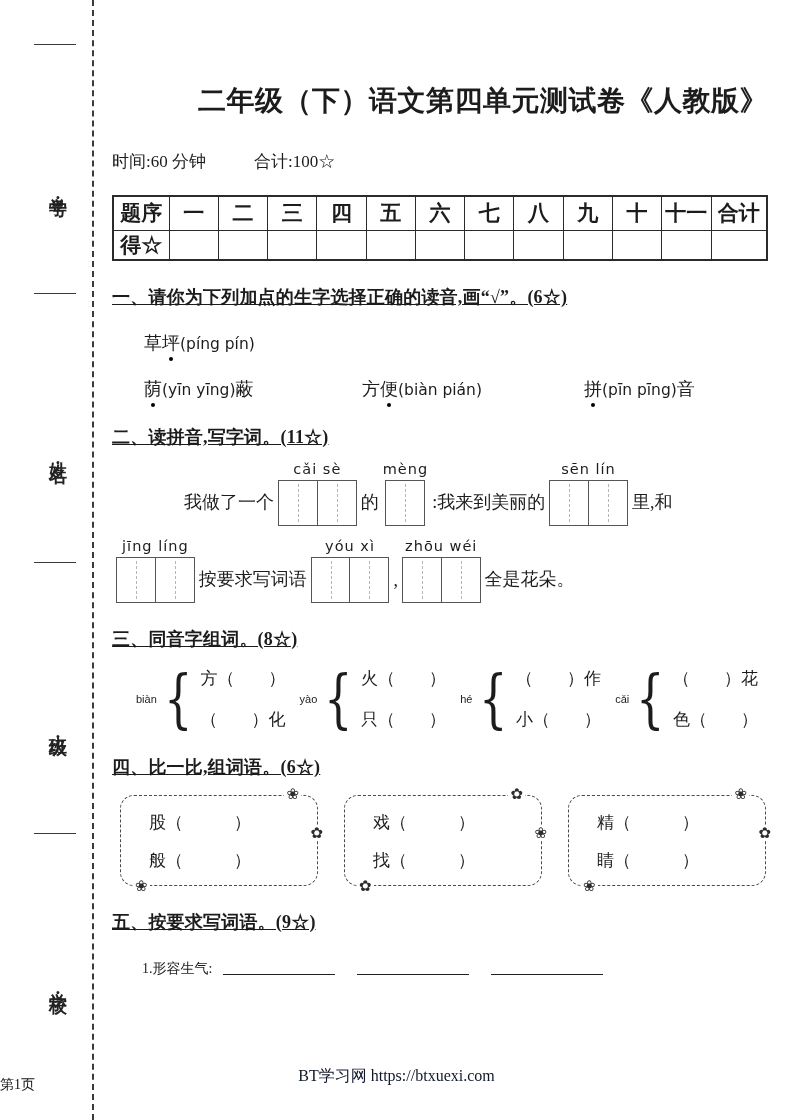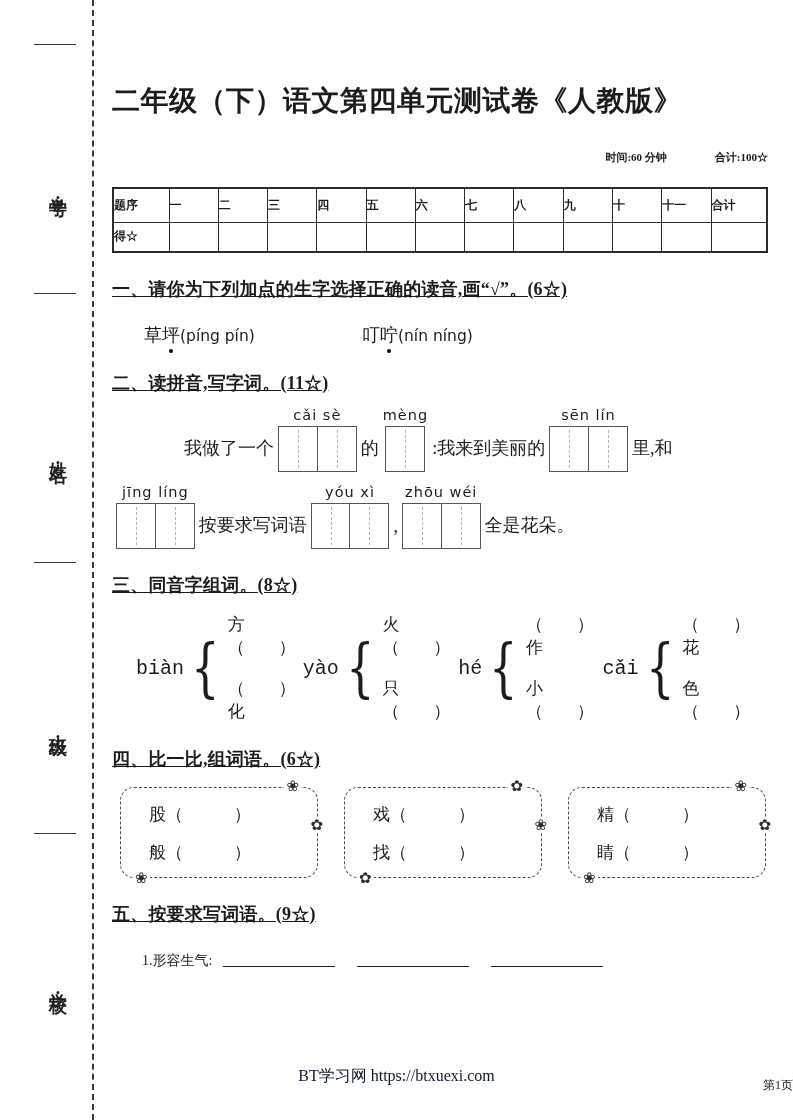--- a/index.html
+++ b/index.html
@@ -12,26 +12,26 @@
   .tick { position:absolute; left:34px; width:42px; border-top:1.5px solid #3a3a3a; }
   .t1{top:44px;} .t2{top:293px;} .t3{top:562px;} .t4{top:833px;}
   .vlabel {
     position:absolute; left:46px; writing-mode:vertical-lr; text-orientation:upright;
     font-size:18px; font-weight:700; letter-spacing:3px; color:#222;
   }
   .v1{top:183px;} .v2{top:448px;} .v3{top:722px;} .v4{top:978px;}
 
   .main { position:absolute; left:112px; top:58px; width:656px; }
 
-  .title { text-align:left; font-size:28px; font-weight:900; letter-spacing:0.5px; margin-top:24px; }
-  .subtitle { text-align:right; font-size:11px; font-weight:700; margin-top:30px; }
+  .title { text-align:right; font-size:28px; font-weight:900; letter-spacing:0.5px; margin-top:24px; }
+  .subtitle { text-align:left; font-size:17px; font-weight:400; margin-top:30px; }
   .subtitle .gap { display:inline-block; width:48px; }
 
   table.score { width:100%; border-collapse:collapse; margin-top:22px; border:2px solid #2b2b2b; table-layout:fixed; }
-  table.score td { border:1.2px solid #2b2b2b; font-size:12px; font-weight:600; height:34px; }
+  table.score td { border:1.2px solid #2b2b2b; text-align:center; font-size:21px; font-weight:600; height:34px; }
   table.score tr.r2 td { height:30px; }
 
   .sec-title { margin-top:24px; font-size:18px; font-weight:600; letter-spacing:0.2px;text-decoration:underline; }
 
   .s1-row { display:grid; grid-template-columns:218px 222px 1fr; padding-left:32px; margin-top:22px; font-size:18px; }
   .s1-item { white-space:nowrap; }
   .dotted { position:relative; display:inline-block; }
   .dotted::after { content:""; position:absolute; left:50%; transform:translateX(-50%); bottom:-6px;
     width:4px; height:4px; border-radius:50%; background:#000; }
   .opts { font-family:"DejaVu Sans", sans-serif; font-size:15.5px; }
@@ -41,37 +41,37 @@
   .s2-text { padding-bottom:12px; white-space:pre; }
   .boxgroup { display:flex; flex-direction:column; align-items:center; margin:0 4px; }
   .pinyin { font-family:"DejaVu Sans", sans-serif; font-size:14.5px; margin-bottom:3px; letter-spacing:1px; }
   .cells { display:flex; }
   .cell { width:40px; height:46px; border:1.3px solid #555; position:relative; background:#fff; }
   .cell + .cell { margin-left:-1.3px; }
   .cell::after { content:""; position:absolute; top:3px; bottom:3px; left:50%; border-left:1px dashed #b5b5b5; }
 
   .h-row { display:flex; justify-content:space-between; margin-top:16px; padding:0 10px 0 24px; }
   .hgroup { display:flex; align-items:center; }
-  .hpy { font-family:Liberation Mono, monospace; font-size:20px; margin-right:1px; }
+  .hpy { font-family:Liberation Sans, sans-serif; font-size:11px; margin-right:1px; }
   .brace { font-size:64px; line-height:0.85; transform:scaleX(0.7); font-family:"DejaVu Serif", serif; font-weight:400; }
   .hcol { display:flex; flex-direction:column; gap:18px; font-size:17px; margin-left:2px; }
 
   .wb-row { display:flex; gap:26px; margin-top:16px; padding-left:8px; }
   .wordbox { position:relative; border:1.6px dashed #4a4a4a; border-radius:14px; width:198px;
     padding:15px 0 13px 28px; display:flex; flex-direction:column; gap:15px; font-size:17px; }
   .deco { position:absolute; font-size:15px; color:#2c2c2c; background:#fff; line-height:1; padding:0 2px; }
   .d-tr { top:-9px; right:16px; }
   .d-bl { bottom:-9px; left:12px; }
   .d-r  { top:34%; right:-8px; }
 
   .s5-item { margin-top:26px; padding-left:30px; font-size:14px; }
   .blank { display:inline-block; width:112px; border-bottom:1.6px solid #222; height:2px; margin:0 11px; vertical-align:-2px; }
 
   .watermark { position:absolute; left:0; right:0; bottom:33px; text-align:center; color:#0f172a; font-size:16px; }
-  .pagenum { position:absolute; left:0; right:0; bottom:26px; text-align:right; color:#111; font-size:12px; }
+  .pagenum { position:absolute; left:0; right:0; bottom:26px; text-align:left; color:#111; font-size:14px; }
 </style>
 </head>
 <body>
 
 <div class="binding-line"></div>
 <div class="tick t1"></div>
 <div class="tick t2"></div>
 <div class="tick t3"></div>
 <div class="tick t4"></div>
 <div class="vlabel v1">学号:</div>
@@ -133,21 +133,25 @@
       <td></td>
       <td></td>
       <td></td>
     </tr>
   </tbody>
     </table>
 
   <div class="sec-title">一、请你为下列加点的生字选择正确的读音,画“√”。(6☆)</div>
   <div class="s1-row">
     <div class="s1-item"><span>草</span><span class="dotted">坪</span><span class="opts">(píng  pín)</span><span></span></div>
-    <div class="s1-item"><span>叮</span><span class="dotted">咛</span><span class="opts">(nín  níng)</span><span></span></div>
+  </div>
+  <div class="s1-row">
+    <div class="s1-item"><span></span><span class="dotted">荫</span><span class="opts">(yīn  yīng)</span><span>蔽</span></div>
+    <div class="s1-item"><span>方</span><span class="dotted">便</span><span class="opts">(biàn  pián)</span><span></span></div>
+    <div class="s1-item"><span></span><span class="dotted">拼</span><span class="opts">(pīn  pīng)</span><span>音</span></div>
   </div>
 
   <div class="sec-title">二、读拼音,写字词。(11☆)</div>
   <div class="s2-line indent">
     <span class="s2-text">我做了一个</span>
     <span class="boxgroup">
       <span class="pinyin">cǎi  sè</span>
       <span class="cells">
           <span class="cell"></span>
           <span class="cell"></span>

